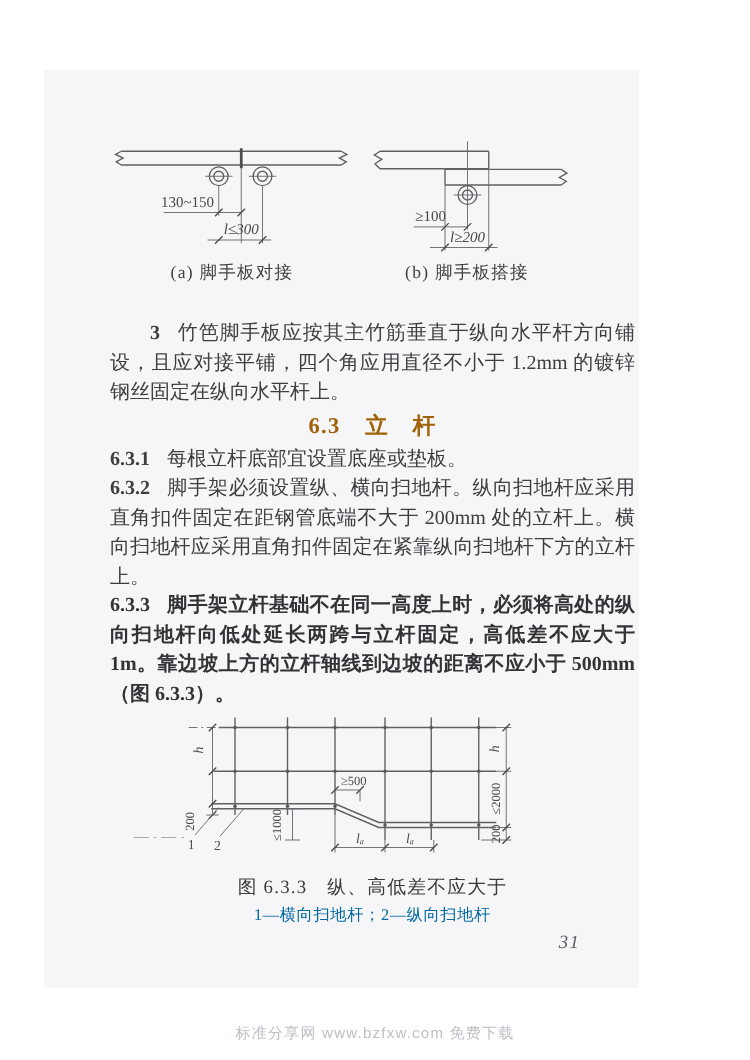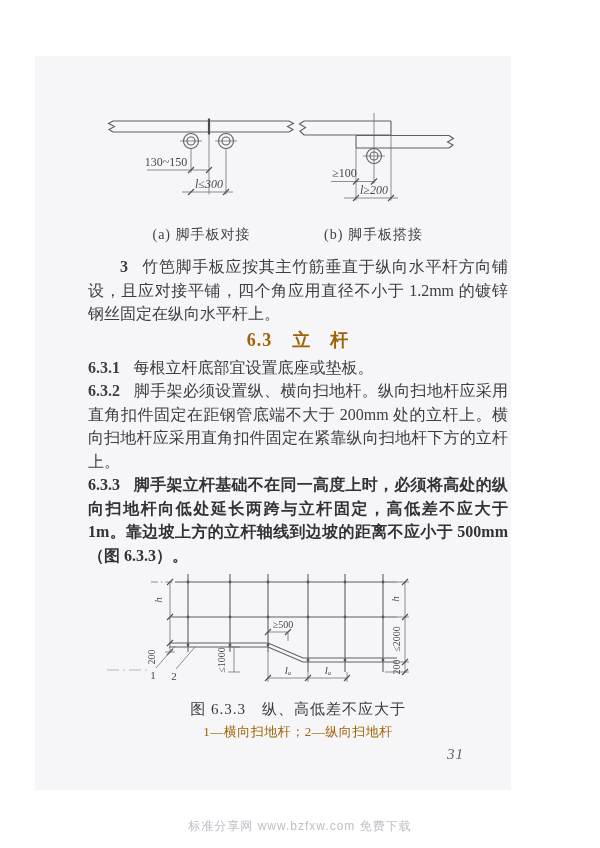--- a/index.html
+++ b/index.html
@@ -6,36 +6,36 @@
   body{
     width:600px;height:848px;position:relative;background:#ffffff;
     font-family:"Liberation Serif","DejaVu Serif",serif;overflow:hidden;
   }
   .page{
     position:absolute;left:35px;top:56px;width:476px;height:734px;
     background:#f6f6f8;
   }
   
   .subfig{position:absolute;top:50px;}
-  .subfig-a{left:68px;width:197px;}
+  .subfig-a{left:52px;width:197px;}
   .subfig-b{left:246px;width:185px;}
   .subfig svg{display:block;}
   .subcap{
-    text-align:center;font-size:14px;color:#3f3f44;margin-top:18px;
+    text-align:center;font-size:14px;color:#3f3f44;margin-top:1px;
     letter-spacing:1px;
   }
   .figcap{
     position:absolute;left:53px;right:3px;text-align:center;
     font-size:15px;color:#3a3a3f;letter-spacing:1px;
   }
   .figcap-624{top:177px;}
   .figcap-633{top:644px;}
   .figlegend{
     position:absolute;left:53px;right:3px;top:667px;text-align:center;
-    font-size:13px;color:#a16207;letter-spacing:0.5px;
+    font-size:13px;color:#0369a1;letter-spacing:0.5px;
   }
   .content{
     position:absolute;left:53px;right:3px;top:199px;
     font-size:16px;line-height:23.5px;color:#3d3d42;text-align:justify;
   }
   .content p{margin:0;}
   .indent{text-indent:2em;}
   .num{font-weight:bold;margin-right:0.85em;}
   .bold-clause{font-weight:bold;color:#323237;}
   h2.sec{

